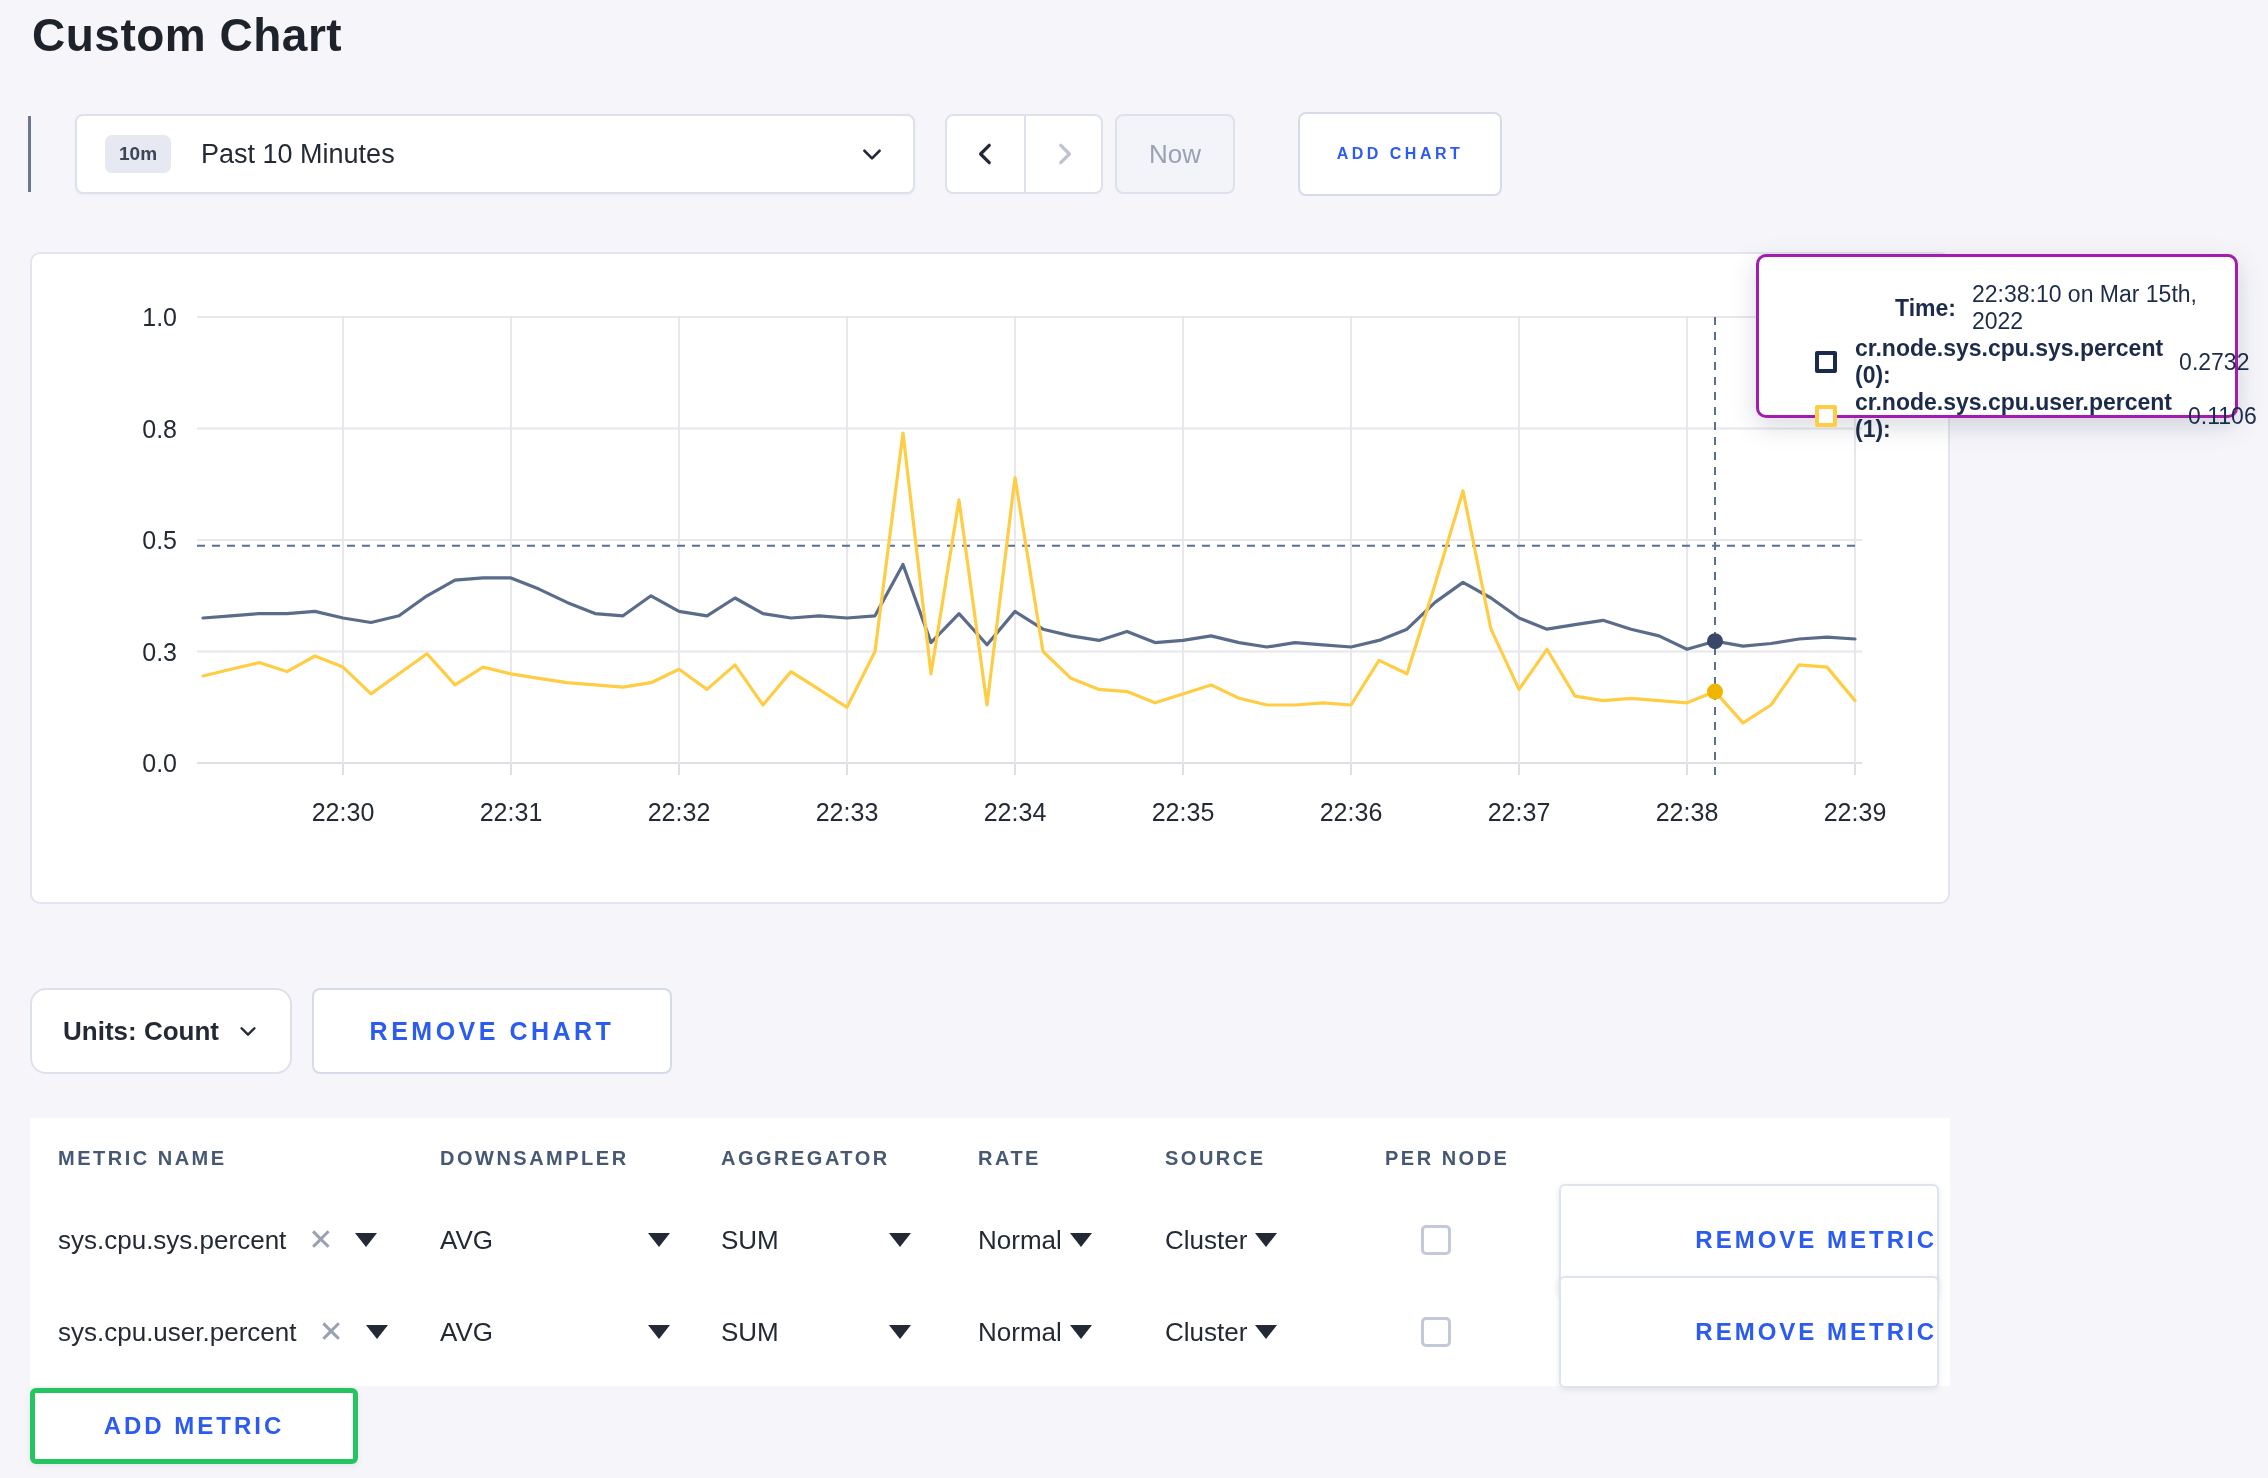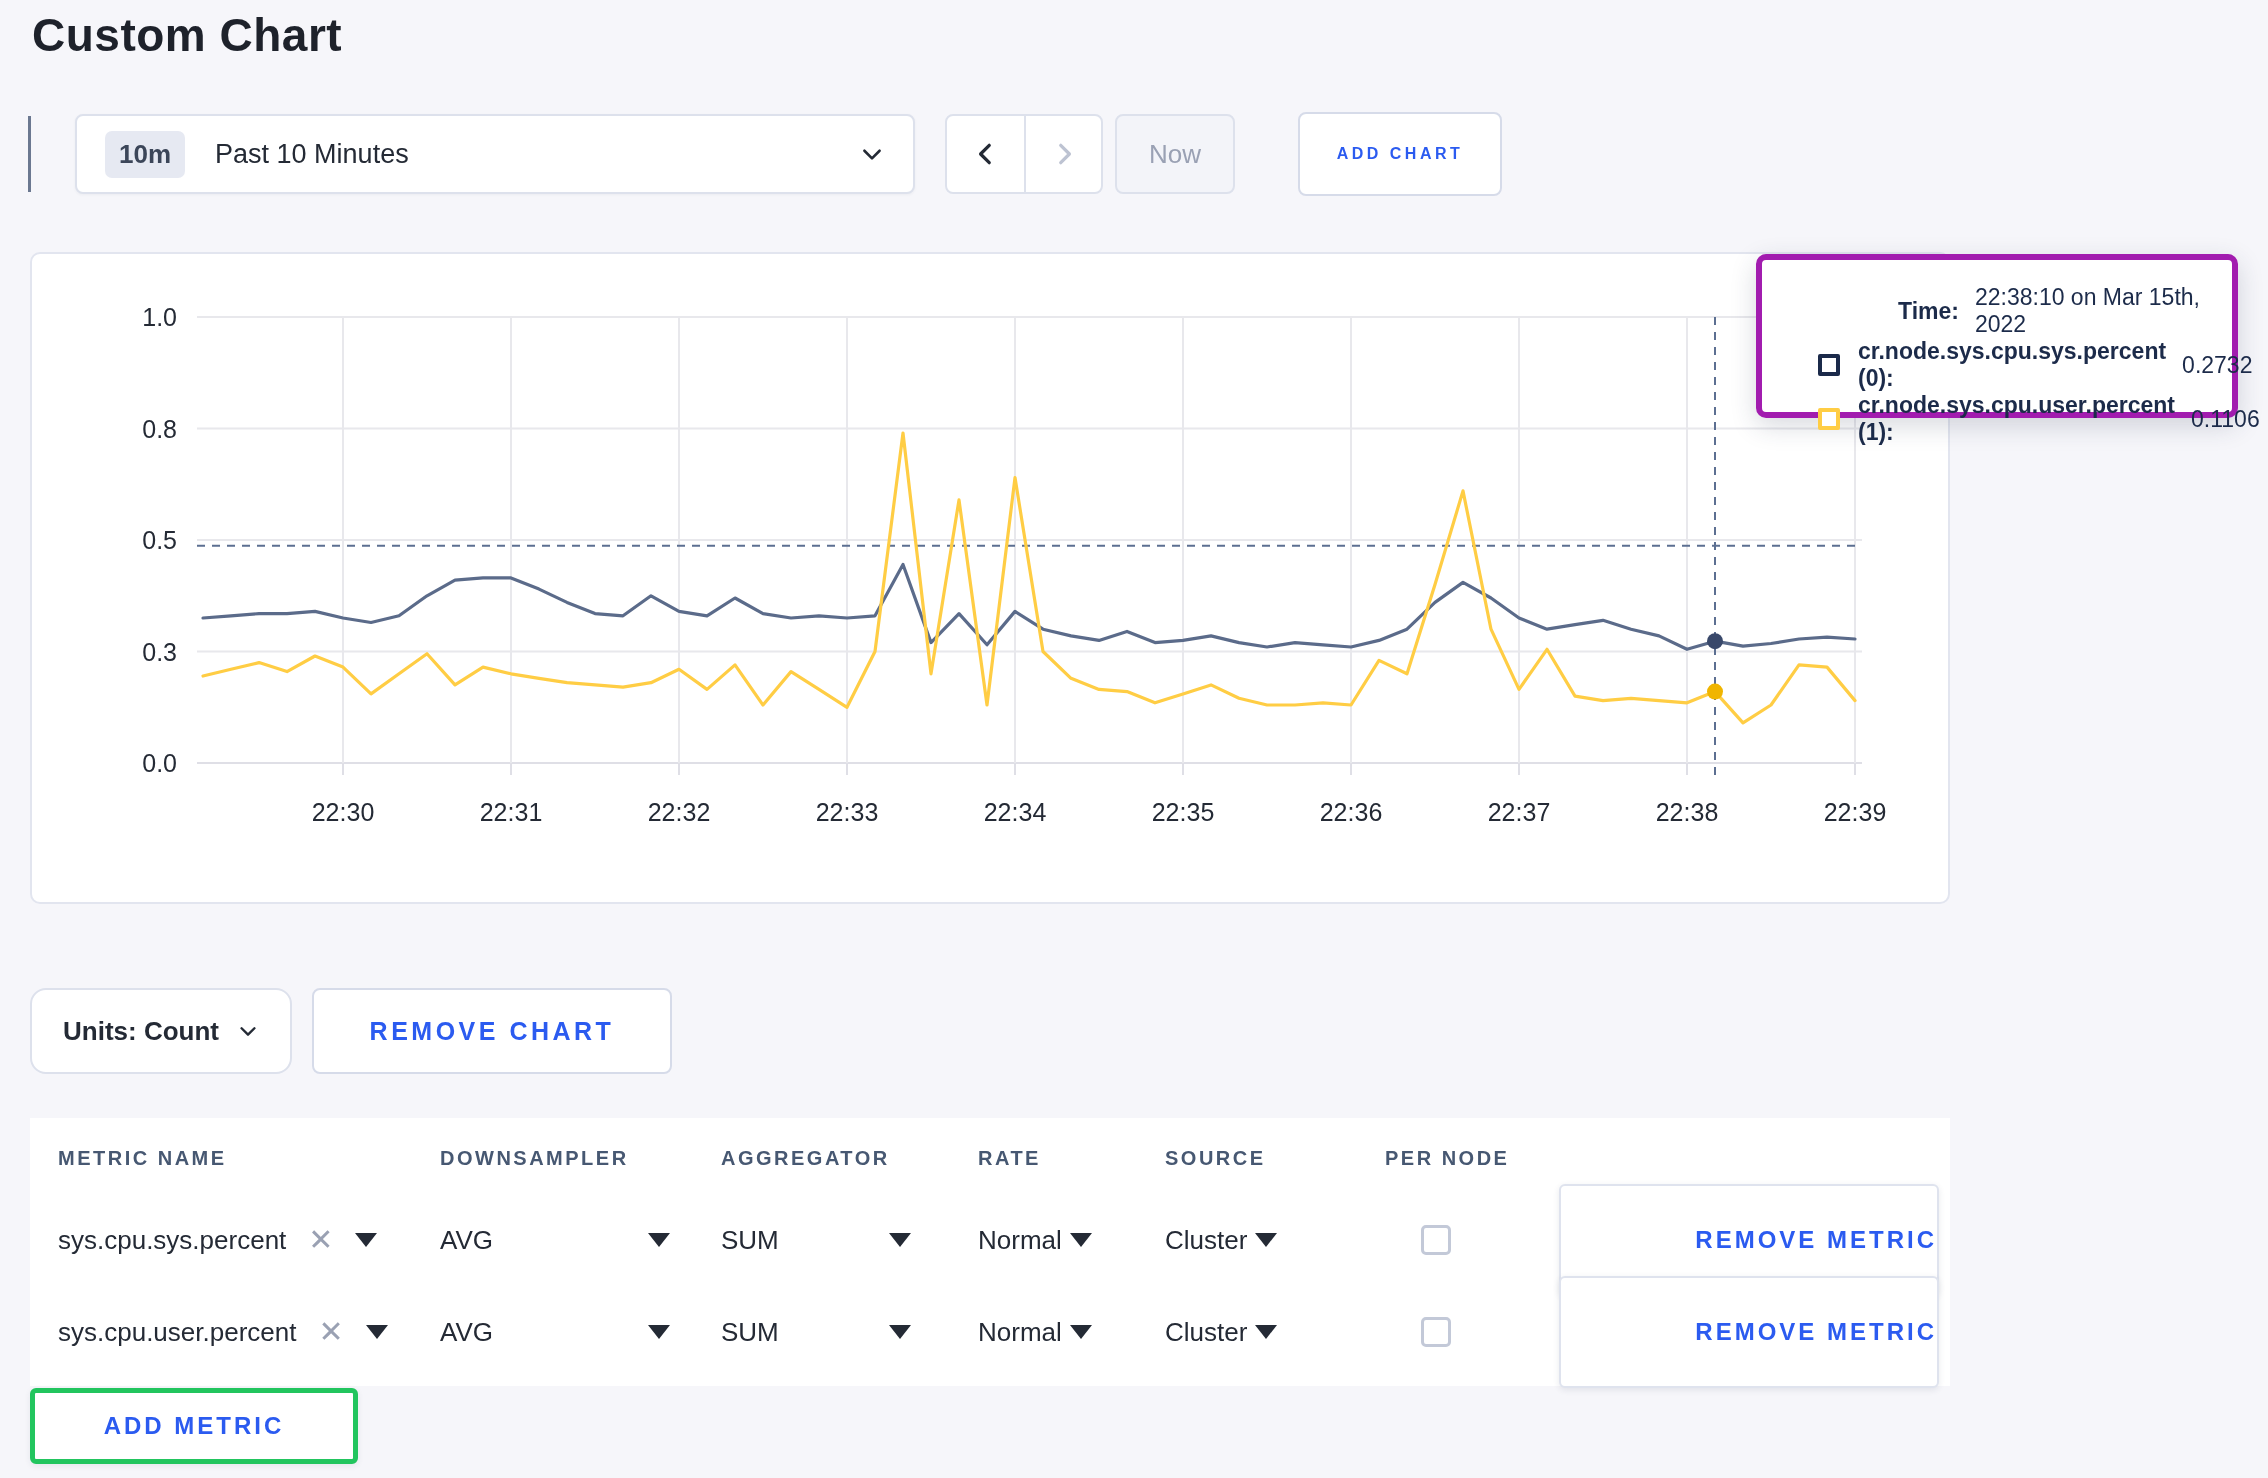--- a/index.html
+++ b/index.html
@@ -21,21 +21,21 @@
   .toolbar-divider {
     position:absolute; left:0; top:2px; width:3px; height:76px; background:#6b7890;
   }
   .time-dropdown {
     position:absolute; left:47px; top:0; width:840px; height:80px;
     background:#fff; border:2px solid #dde1ec; border-radius:8px;
     display:flex; align-items:center; padding:0 28px; cursor:pointer;
     box-shadow:0 1px 3px rgba(40,50,80,0.05);
   }
   .time-badge {
-    background:#e6e9f2; color:#3c4659; font-weight:700; font-size:26px;
+    background:#e6e9f2; color:#3c4659; font-weight:700; font-size:19px;
     border-radius:7px; padding:8px 14px; margin-right:30px;
   }
   .time-label { font-size:27px; color:#242a35; flex:1; }
   .chev { width:26px; height:26px; flex:none; }
   .nav-group {
     position:absolute; left:917px; top:0; width:158px; height:80px;
     background:#fff; border:2px solid #dde1ec; border-radius:8px;
     display:flex; overflow:hidden;
   }
   .nav-btn { width:50%; display:flex; align-items:center; justify-content:center; cursor:pointer; }
@@ -59,21 +59,21 @@
     background:#fff; border:2px solid #e2e5ef; border-radius:10px;
   }
   .chart-card svg { position:absolute; left:0; top:0; }
   .gridline { stroke:#e8e8ec; stroke-width:2; }
   .axisline { stroke:#dfdfe6; stroke-width:2; }
   .axis-text { font-family:"Liberation Sans", sans-serif; font-size:25px; fill:#242a35; }
   .crosshair { stroke:#5c6f91; stroke-width:2; stroke-dasharray:8 7; fill:none; }
   
   .tooltip {
     position:absolute; left:1756px; top:254px; width:482px; height:164px;
-    background:#fff; border:6px solid #a21caf; border-radius:10px;
+    background:#fff; border:3px solid #a21caf; border-radius:10px;
     box-shadow:0 8px 26px rgba(40,52,80,0.18);
     padding:24px 30px 24px 56px; z-index:5;
     display:flex; flex-direction:column; justify-content:space-between;
     font-size:23px; color:#1c2b4a;
   }
   .tt-row { display:flex; align-items:center; }
   .tt-time { padding-left:80px; }
   .tt-label { font-weight:700; color:#1c2b4a; }
   .tt-value { margin-left:16px; color:#1c2b4a; }
   .tt-square { width:22px; height:22px; border:4px solid; border-radius:2px; margin-right:18px; flex:none; background:#fff; }

